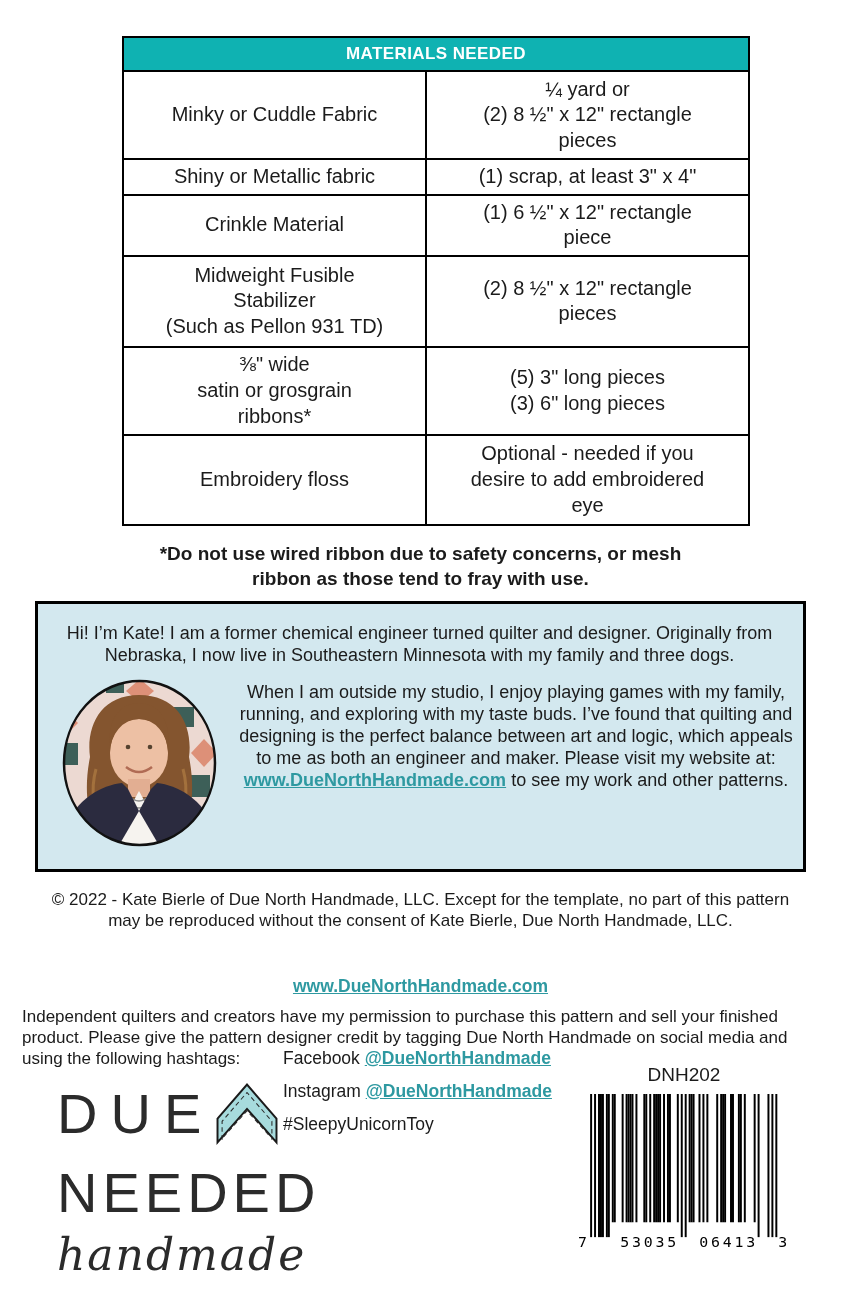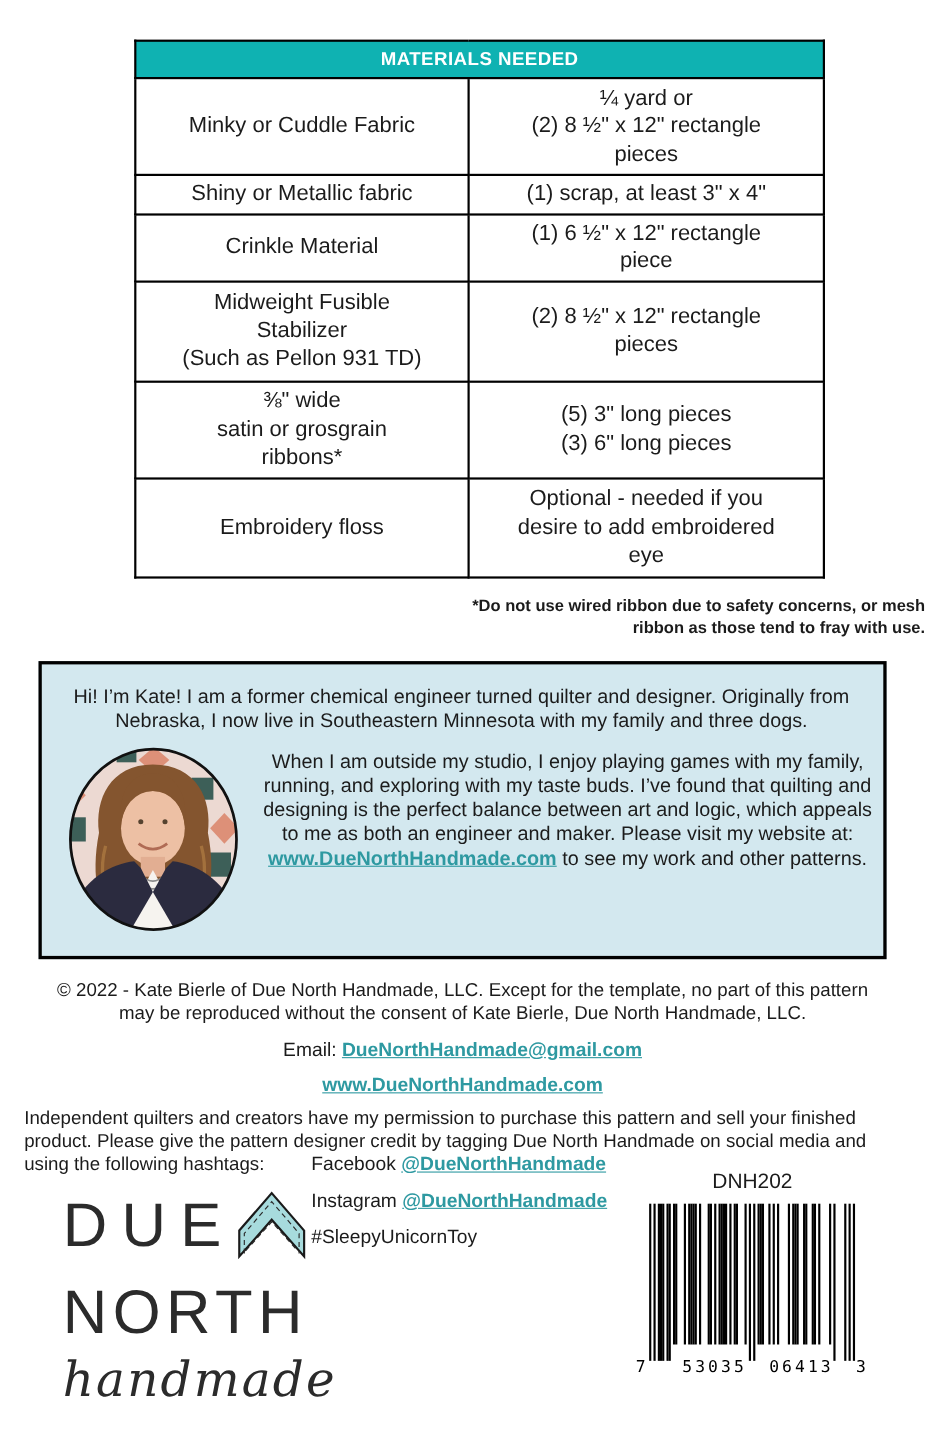--- a/index.html
+++ b/index.html
@@ -9,22 +9,22 @@
   
   table.materials{position:absolute;left:122px;top:36px;width:626px;
         border-collapse:collapse;border:2px solid #fca5a5;table-layout:fixed;}
   .materials th{background:#0fb2b2;color:#fff;font-size:17px;font-weight:bold;
         padding:6px 0;border:2px solid #000;letter-spacing:.4px;}
   .materials td{border:2px solid #000;text-align:center;vertical-align:middle;
         font-size:20px;line-height:1.28;white-space:pre-line;padding:4px 6px;}
   .materials tr.r1{height:88px}.materials tr.r2{height:34px}.materials tr.r3{height:55px}
   .materials tr.r4{height:91px}.materials tr.r5{height:88px}.materials tr.r6{height:90px}
 
-  .footnote{position:absolute;top:541px;left:0;width:100%;text-align:right;
-        font-weight:bold;font-size:15px;line-height:1.32;white-space:pre-line;}
+  .footnote{position:absolute;top:541px;left:0;width:100%;text-align:center;
+        font-weight:bold;font-size:19px;line-height:1.32;white-space:pre-line;}
 
   
   .bio-box{position:absolute;left:35px;top:601px;width:771px;height:271px;
         box-sizing:border-box;background:#d3e8ef;border:3px solid #000;
         padding:10px 10px 0 8px;text-align:center;}
   .bio-p1{margin:8px 0 0;font-size:18px;line-height:22px;}
   .bio-row{display:flex;margin-top:13px;}
   .portrait{width:155px;height:168px;margin-left:16px;flex:0 0 auto;}
   .bio-p2{margin:2px 0 0 22px;font-size:18px;line-height:22px;}
   .link{color:#2e99a1;font-weight:bold;text-decoration:underline;cursor:pointer;}
@@ -149,24 +149,20 @@
         <span>When I am outside my studio, I enjoy playing games with my family, running, and exploring with my taste buds. I’ve found that quilting and designing is the perfect balance between art and logic, which appeals to me as both an engineer and maker. Please visit my website at:</span><br>
         <a class="link">www.DueNorthHandmade.com</a>
         <span>to see my work and other patterns.</span>
       </p>
     </div>
   </div>
 
   <div class="copyright">© 2022 - Kate Bierle of Due North Handmade, LLC. Except for the template, no part of this pattern
 may be reproduced without the consent of Kate Bierle, Due North Handmade, LLC.</div>
 
-  <div class="contact-line" id="email-line">
-    <span>Email:</span>
-    <a class="link">DueNorthHandmade@gmail.com</a>
-  </div>
 
   <div class="contact-line" id="website-line">
     <a class="link">www.DueNorthHandmade.com</a>
   </div>
 
   <div class="permission">Independent quilters and creators have my permission to purchase this pattern and sell your finished product. Please give the pattern designer credit by tagging Due North Handmade on social media and using the following hashtags:</div>
 
   <div class="social">
     <div class="social-line">
       <span>Facebook</span>
@@ -181,21 +177,21 @@
 
   <div class="logo">
     <div class="logo-line1">
       <span class="logo-due">DUE</span>
       <svg class="chevron" viewBox="0 0 100 116">
         <polygon points="5,56 50,4 95,56 95,92 50,41 5,92" fill="#a7dbdd" stroke="#1a1a1a" stroke-width="3"></polygon>
         <path d="M12,88 L12,60 L50,16 L88,60 L88,88" fill="none" stroke="#2a2a2a" stroke-width="1.6" stroke-dasharray="7,5"></path>
         <path d="M14,84 L50,44 L86,84" fill="none" stroke="#2a2a2a" stroke-width="1.6" stroke-dasharray="7,5"></path>
       </svg>
     </div>
-    <div class="logo-north">NORTH</div>
+    <div class="logo-north">NEEDED</div>
     <div class="logo-handmade">handmade</div>
   </div>
 
   <div class="sku">DNH202</div>
 
   <svg id="barcode" width="212" height="158" viewBox="0 0 228 170">
       <rect x="13.00" y="0" width="2.12" height="154"></rect>
       <rect x="17.24" y="0" width="2.12" height="154"></rect>
       <rect x="21.48" y="0" width="2.12" height="154"></rect>
       <rect x="23.60" y="0" width="2.12" height="154"></rect>

